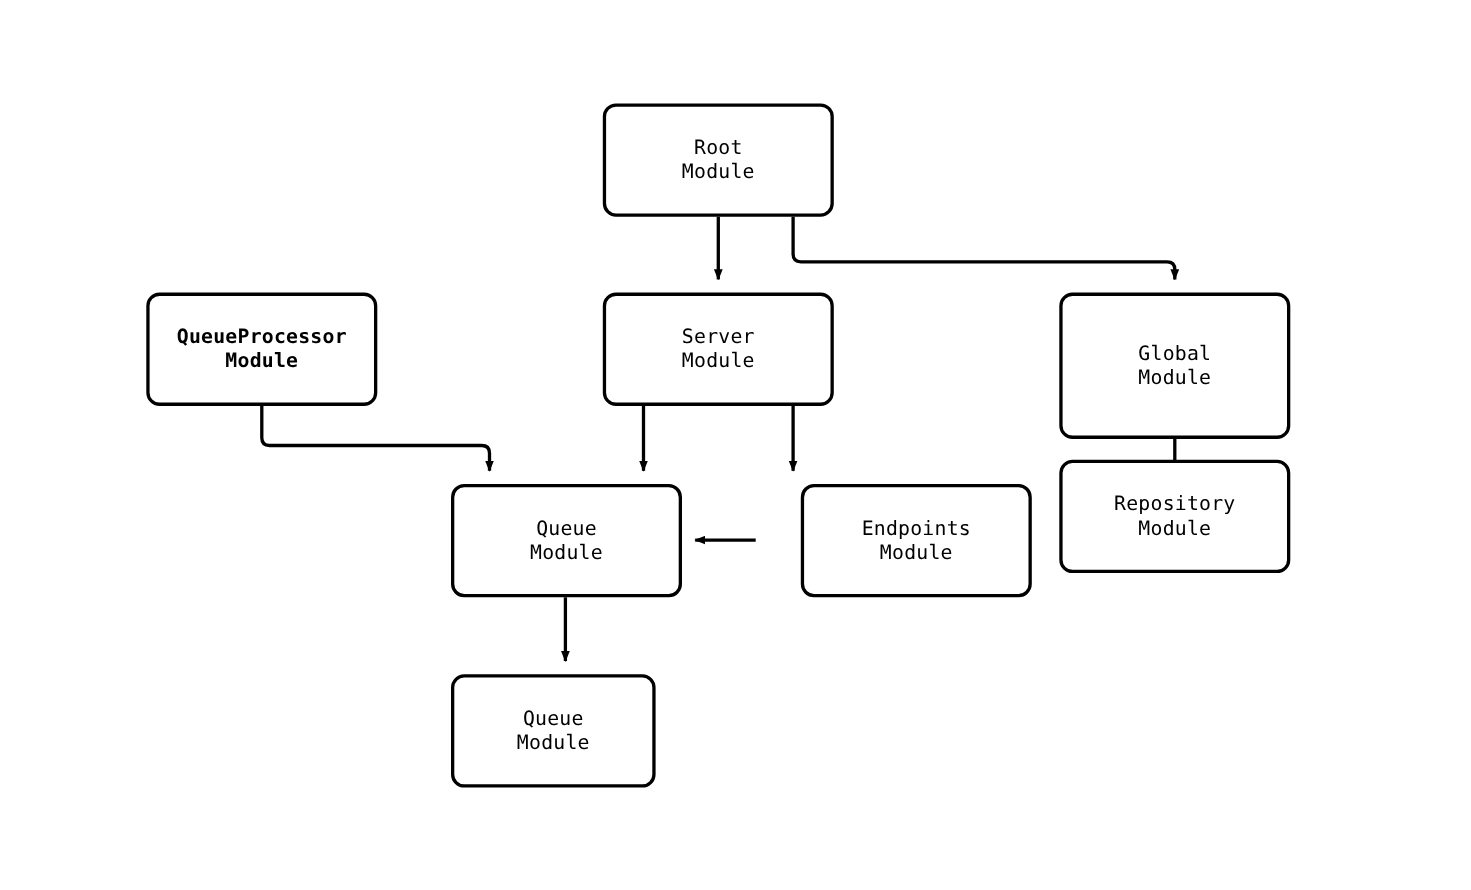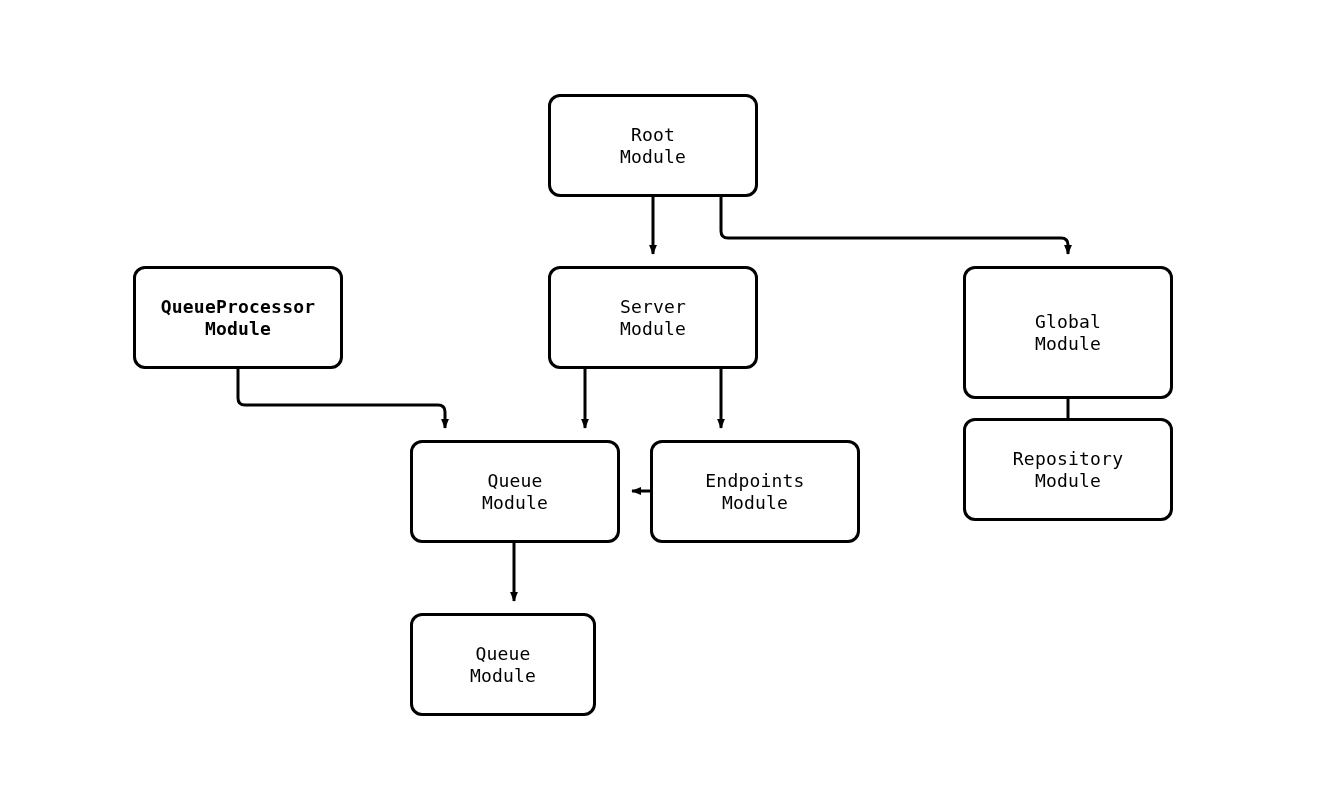--- a/index.html
+++ b/index.html
@@ -111,21 +111,21 @@
   <div class="node" style="left:963px; top:266px; width:210px; height:133px;">
     <span class="node-label">Global
 Module</span>
   </div>
 
   <div class="node" style="left:410px; top:440px; width:210px; height:103px;">
     <span class="node-label">Queue
 Module</span>
   </div>
 
-  <div class="node" style="left:650px; top:440px; width:210px; height:103px;">
+  <div class="node" style="left:728px; top:440px; width:210px; height:103px;">
     <span class="node-label">Endpoints
 Module</span>
   </div>
 
   <div class="node" style="left:963px; top:418px; width:210px; height:103px;">
     <span class="node-label">Repository
 Module</span>
   </div>
 
   <div class="node" style="left:410px; top:613px; width:186px; height:103px;">

